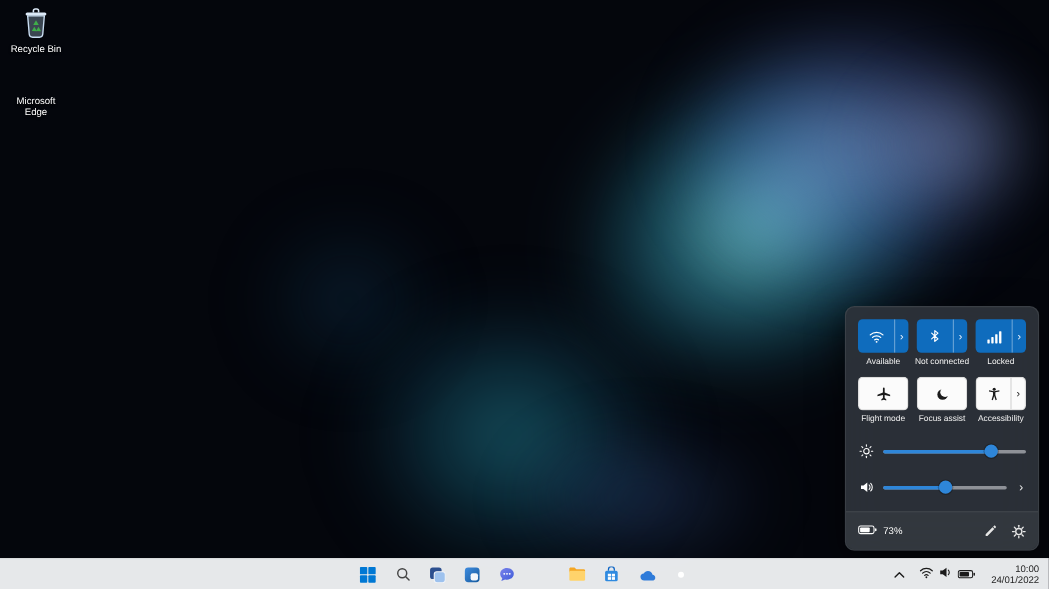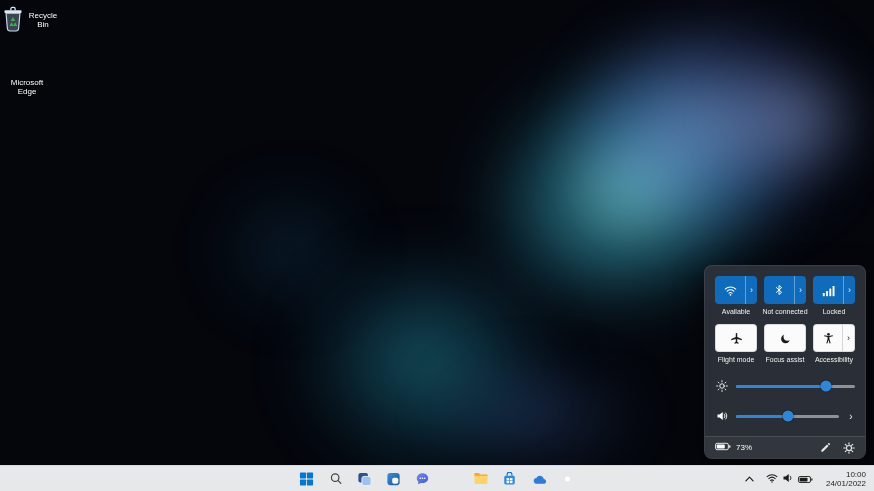--- a/index.html
+++ b/index.html
@@ -16,21 +16,21 @@
   .wp-b3 { left:290px; top:245px; width:270px; height:235px;
            background:radial-gradient(closest-side, rgba(40,160,180,.50), rgba(20,90,120,.30) 60%, transparent); }
   .wp-b4 { left:380px; top:330px; width:310px; height:170px;
            background:radial-gradient(closest-side, rgba(60,100,170,.38), transparent 70%); }
   .wp-b5 { left:690px; top:35px;  width:210px; height:170px;
            background:radial-gradient(closest-side, rgba(180,200,250,.40), transparent 70%); }
   .wp-b6 { left:180px; top:150px; width:220px; height:200px;
            background:radial-gradient(closest-side, rgba(15,60,90,.45), transparent 70%); }
 
   
-  .desk-icon { position:absolute; width:58px; display:flex; flex-direction:row; align-items:center; gap:2px;
+  .desk-icon { position:absolute; width:58px; display:flex; flex-direction:column; align-items:center; gap:2px;
                color:#fff; font-size:8px; line-height:9px; text-align:center;
                text-shadow:0 1px 2px rgba(0,0,0,.95); cursor:default; }
   .desk-icon .lbl { max-width:48px; }
   #desk-recycle { left:1px; top:6px; }
   #desk-edge    { left:1px; top:48px;margin-top:30px; }
   .edge-ball { border-radius:50%;
                background:radial-gradient(circle at 68% 28%, #bdf3ef 0%, rgba(255,255,255,0) 34%),
                           linear-gradient(140deg,#6ee0cf 0%,#35a7e0 48%,#1d5fae 100%); }
   .edge-ball.big { width:17px; height:17px; }
   .edge-ball.small { width:15px; height:15px; }
@@ -54,21 +54,21 @@
   .qs-btn.inactive .chev { border-left:1px solid rgba(0,0,0,.15); color:#1b1b1b; }
   .qs-label { margin:3px -5px 0; font-size:7px; line-height:9px; color:#f2f2f2;
               text-align:center; white-space:nowrap; }
   .qs-slider-row { display:flex; align-items:center; gap:8px; height:20px; margin:4px 0 10px; }
   .qs-slider-row .sic { width:13px; display:flex; justify-content:center; }
   .slider { position:relative; flex:1; height:3px; border-radius:2px; background:#8e9197; cursor:pointer; }
   .slider-fill { position:absolute; left:0; top:0; height:100%; background:#4cA6e8; background:#2e86d9; border-radius:2px; }
   .slider-thumb { position:absolute; top:50%; transform:translate(-50%,-50%); width:11px; height:11px;
                   border-radius:50%; background:#2e86d9; box-shadow:0 0 0 1px rgba(0,0,0,.25); cursor:grab; }
   .row-chev { width:8px; font-size:10px; color:#eee; text-align:center; cursor:pointer; }
-  .qs-footer { display:flex; justify-content:space-between; align-items:center; height:22px;
+  .qs-footer { display:flex; justify-content:space-between; align-items:center; height:32px;
                margin:0 -10px; padding:0 10px; border-top:1px solid rgba(255,255,255,.12);
                background:rgba(255,255,255,.04); border-radius:0 0 8px 8px; }
   .qs-batt { display:flex; align-items:center; gap:5px; font-size:8px; color:#fff; }
   .qs-actions { display:flex; align-items:center; gap:12px; }
   .qs-actions > span { display:flex; cursor:pointer; }
 
   
   .taskbar { position:absolute; left:0; right:0; bottom:0; height:26px;
              background:rgba(242,244,247,.95); border-top:1px solid rgba(0,0,0,.06);
              backdrop-filter:blur(14px); }

